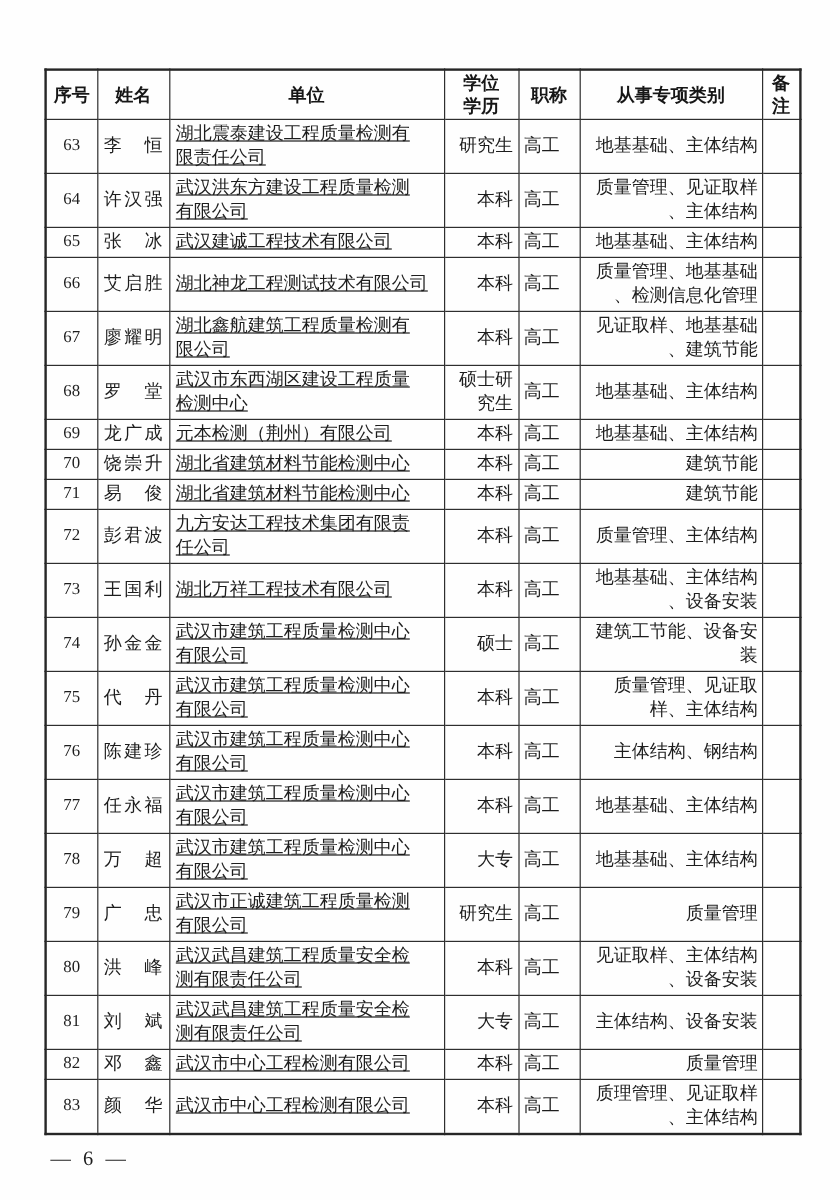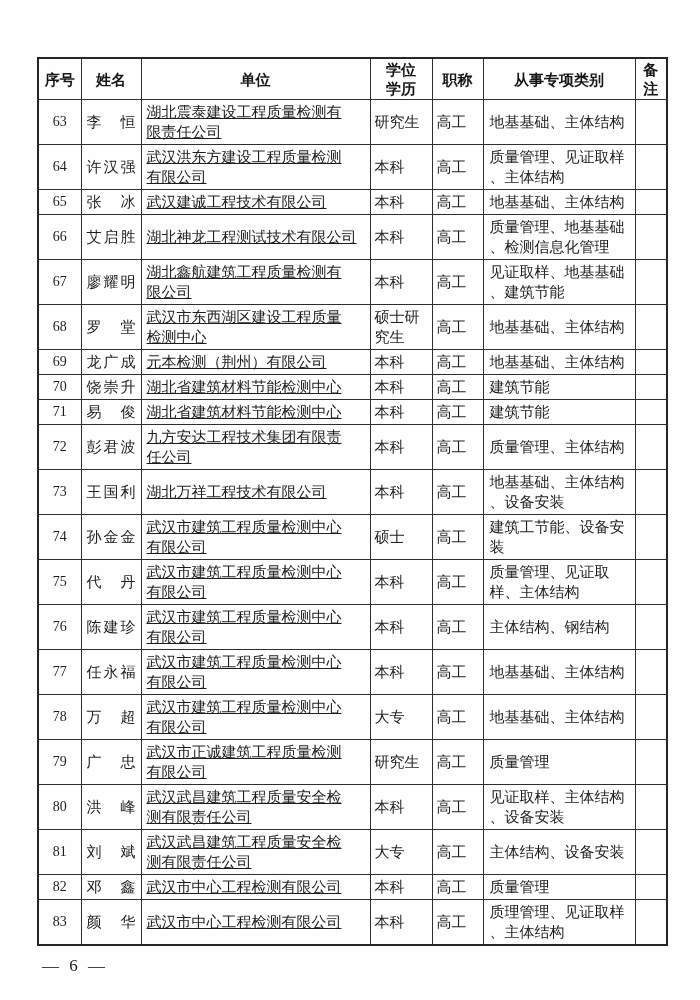--- a/index.html
+++ b/index.html
@@ -54,28 +54,28 @@
     text-align-last: justify;
     padding: 2px 5px;
   }
   td.c-company {
     text-align: left;
     white-space: pre-line;
     padding: 2px 3px 2px 5px;
     text-decoration: underline;
   }
   td.c-degree {
-    text-align: left;
+    text-align: right;
     white-space: pre-line;
   }
   td.c-title {
     text-align: left;
   }
   td.c-specialty {
-    text-align: left;
+    text-align: right;
     white-space: pre-line;
     padding: 2px 3px 2px 6px;
   }
   td.c-remark {
     text-align: center;
   }
   .page-number {
     position: absolute;
     left: 42px;
     top: 956px;

